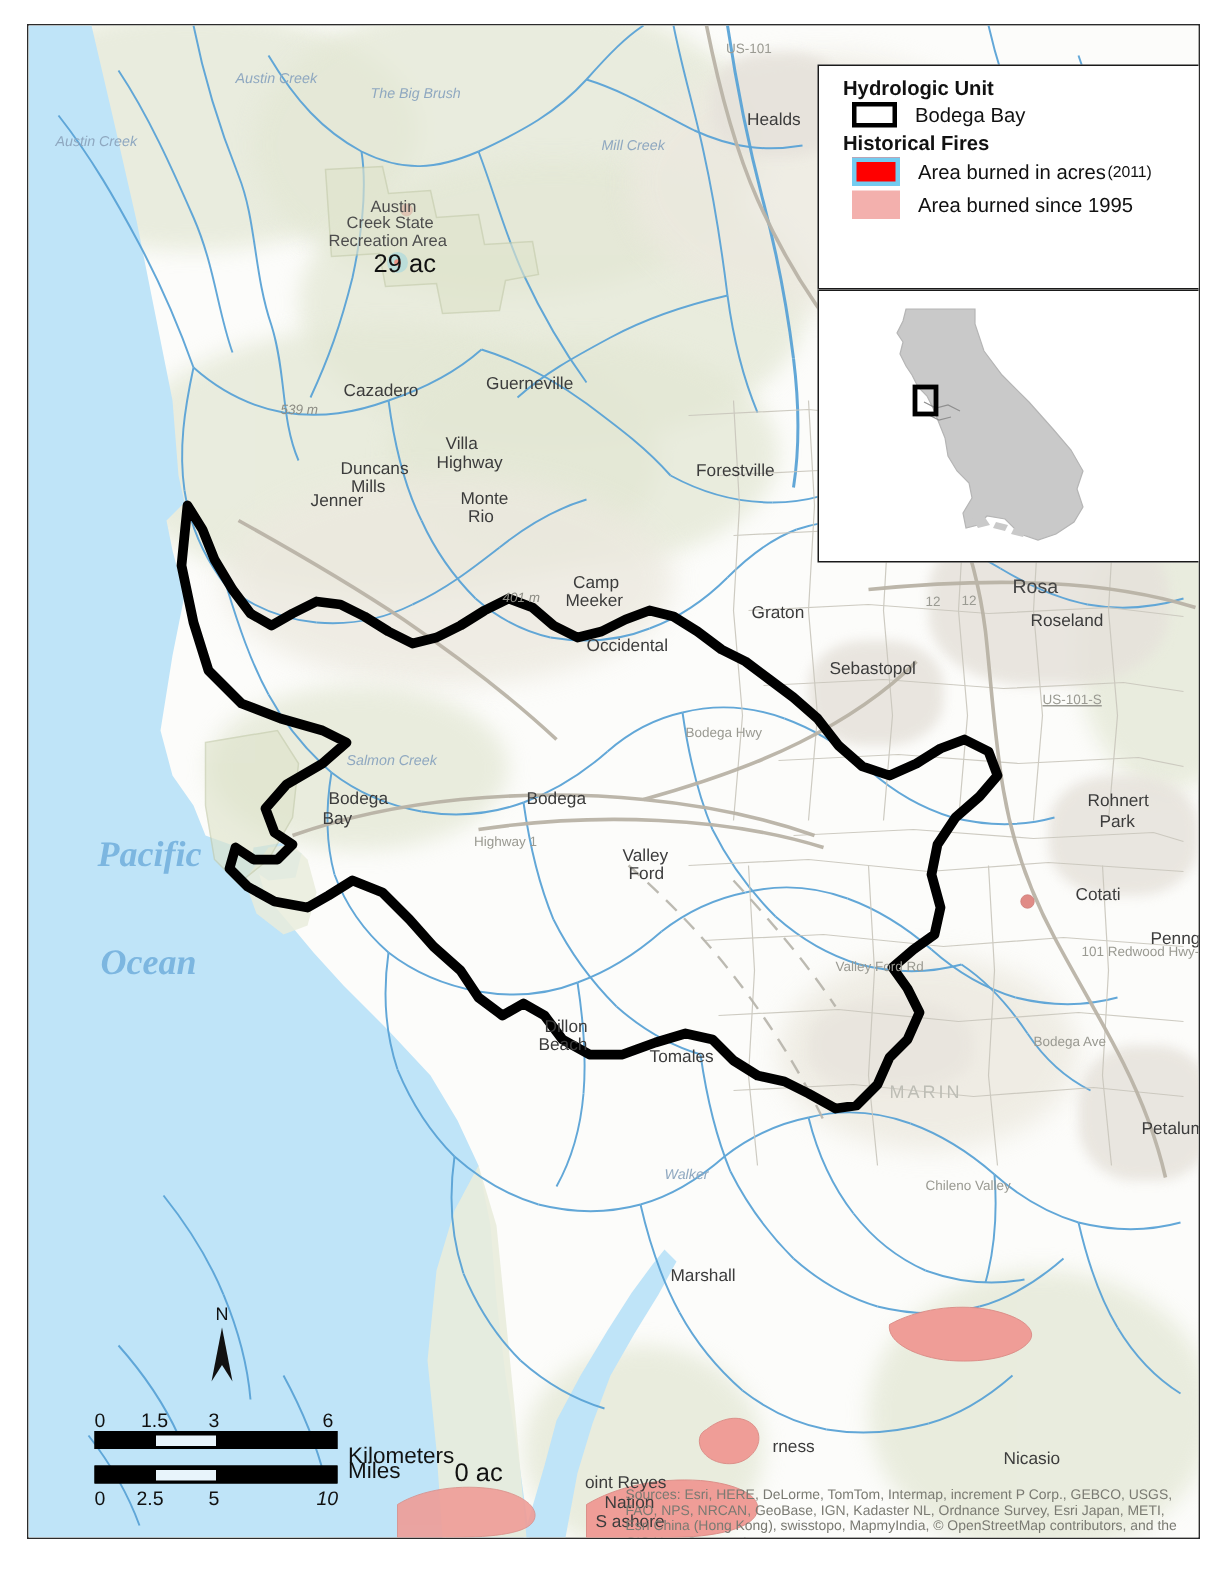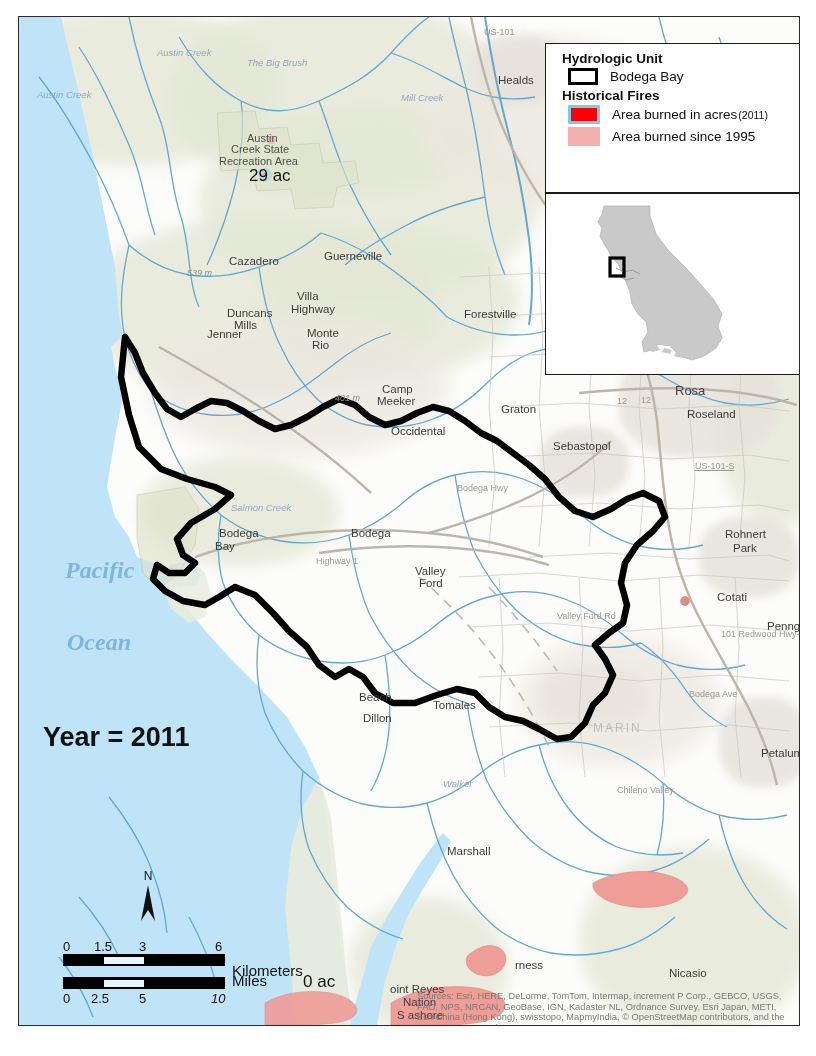--- a/index.html
+++ b/index.html
@@ -368,41 +368,40 @@
         <div class="lbl city" style="left: 200px; top: 511px;">Bodega</div>
         <div class="lbl city" style="left: 196px; top: 524px;">Bay</div>
         <div class="lbl city" style="left: 332px; top: 511px;">Bodega</div>
         <div class="lbl road" style="left: 297px; top: 539px;">Highway 1</div>
         <div class="lbl city" style="left: 396px; top: 549px;">Valley</div>
         <div class="lbl city" style="left: 400px; top: 561px;">Ford</div>
         <div class="lbl road" style="left: 438px; top: 466px;">Bodega Hwy</div>
         <div class="lbl city" style="left: 698px; top: 575px;">Cotati</div>
         <div class="lbl city" style="left: 748px; top: 604px;">Penngrove</div>
         <div class="lbl road" style="left: 702px; top: 612px;">101 Redwood Hwy-US-101</div>
-        <div class="lbl road" style="left: 498px; top: 594px; padding-left: 40px;">Valley Ford Rd</div>
+        <div class="lbl road" style="left: 498px; top: 622px; padding-left: 40px;">Valley Ford Rd</div>
         <div class="lbl road" style="left: 670px; top: 672px;">Bodega Ave</div>
-        <div class="lbl city" style="left: 344px; top: 696px;">Dillon</div>
+        <div class="lbl city" style="left: 344px; top: 663px;">Dillon</div>
         <div class="lbl city" style="left: 340px; top: 675px;">Beach</div>
         <div class="lbl city" style="left: 414px; top: 683px;">Tomales</div>
         <div class="lbl county" style="left: 574px; top: 706px;">MARIN</div>
         <div class="lbl city" style="left: 742px; top: 731px;">Petaluma</div>
         <div class="lbl stream" style="left: 424px; top: 761px;">Walker</div>
         <div class="lbl road" style="left: 598px; top: 768px;">Chileno Valley</div>
         <div class="lbl city" style="left: 428px; top: 829px;">Marshall</div>
         <div class="lbl city" style="left: 650px; top: 951px;">Nicasio</div>
         <div class="lbl city" style="left: 496px; top: 943px;">rness</div>
         <div class="lbl city" style="left: 371px; top: 967px;">oint Reyes</div>
         <div class="lbl city" style="left: 384px; top: 980px;">Nation</div>
         <div class="lbl city" style="left: 378px; top: 993px;">S ashore</div>
       </div>
 
     <div class="ocean-lbl" style="left:46px;top:540px;">Pacific</div>
     <div class="ocean-lbl" style="left:48px;top:612px;">Ocean</div>
 
-    <div class="year-lbl" style="left:24px;top:705px;">Year = 2011</div>
 
     <div class="ac-lbl" style="left:230px;top:149px;">29 ac</div>
     <div class="ac-lbl" style="left:284px;top:955px;">0 ac</div>
 
     <div id="scalebar">
       <div class="barnums">
         <span style="left:0px;">0</span>
         <span style="left:31px;">1.5</span>
         <span style="left:76px;">3</span>
         <span style="left:152px;">6</span>

